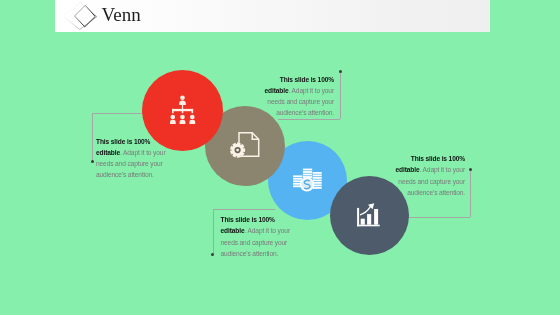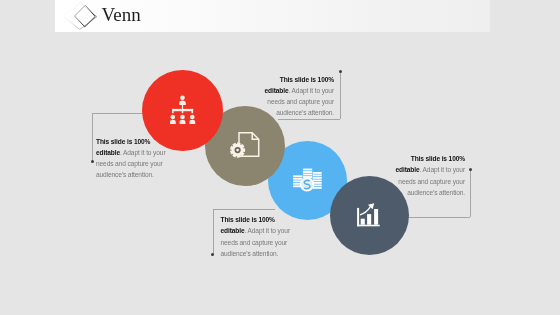--- a/index.html
+++ b/index.html
@@ -1,18 +1,18 @@
 <!DOCTYPE html>
 <html><head>
 <meta charset="utf-8">
 <style>
   html,body{margin:0;padding:0;}
   body{width:560px;height:315px;background:#ffffff;overflow:hidden;
        font-family:"Liberation Sans",sans-serif;-webkit-font-smoothing:antialiased;}
-  .slide{position:relative;width:560px;height:315px;background:#e5e5e5;overflow:hidden;}
+  .slide{position:relative;width:560px;height:315px;background:#86efac;overflow:hidden;}
 
   
   .hdr-band{position:absolute;left:55px;top:0;width:435px;height:32px;
             background:linear-gradient(to right,#ffffff 0%,#fdfdfd 18%,#f8f8f8 45%,#f2f2f2 75%,#efefef 100%);}
   .hdr-logo{position:absolute;left:60px;top:0px;width:40px;height:32px;}
   .hdr-title{position:absolute;left:101.6px;top:4.7px;font-family:"Liberation Serif",serif;
              font-size:19px;line-height:19px;color:#1f1f1f;}
 
   
   .circle{position:absolute;border-radius:50%;}

